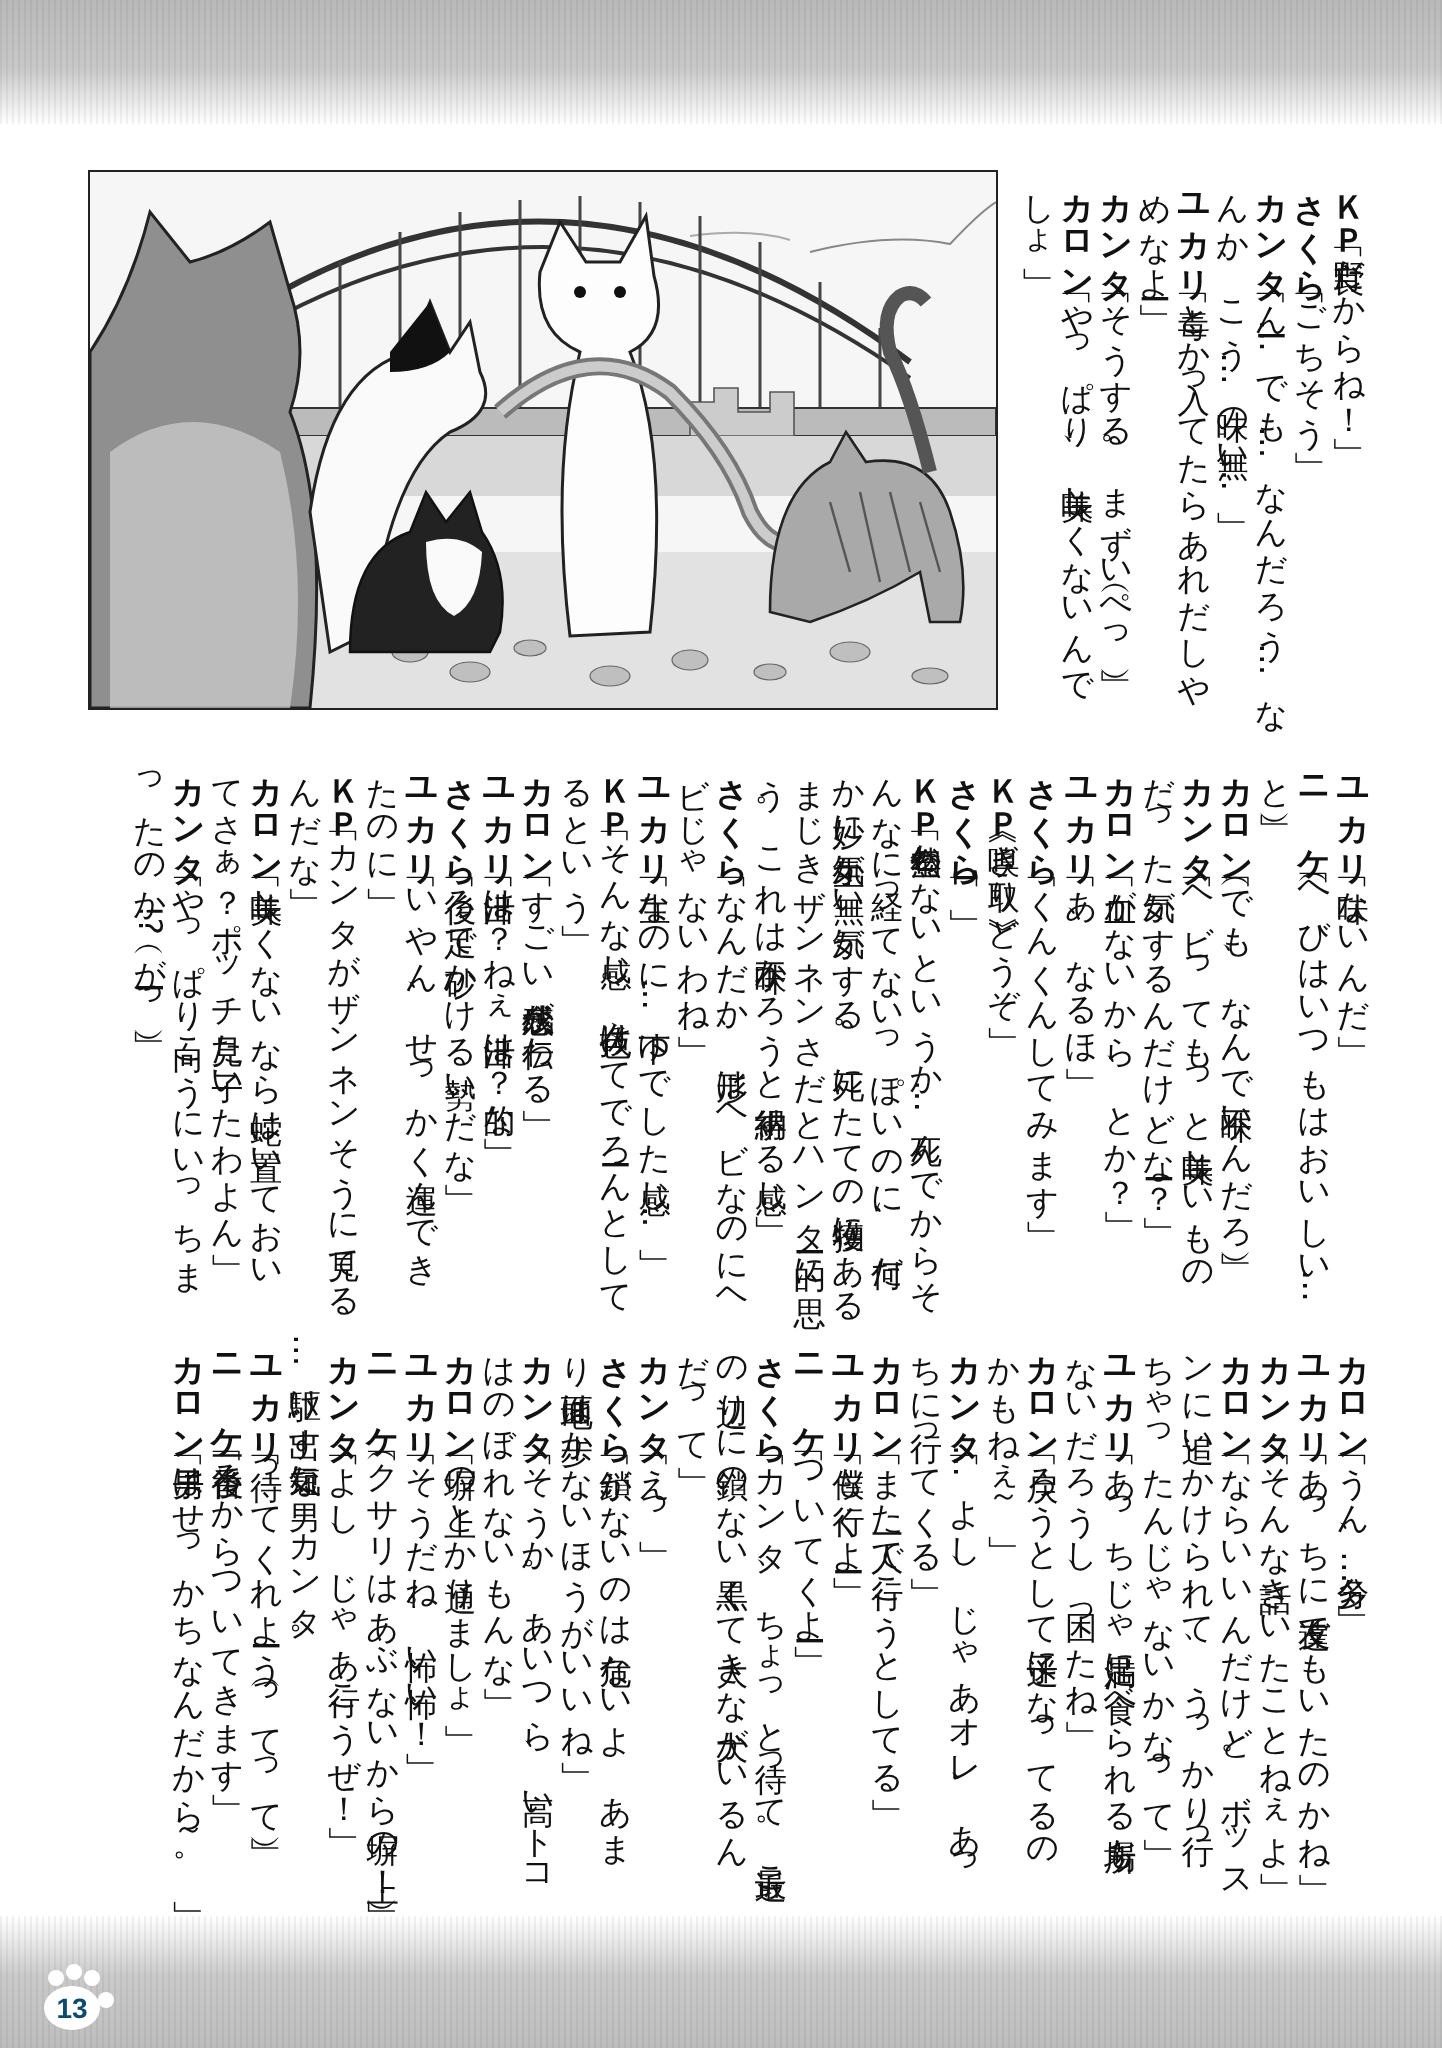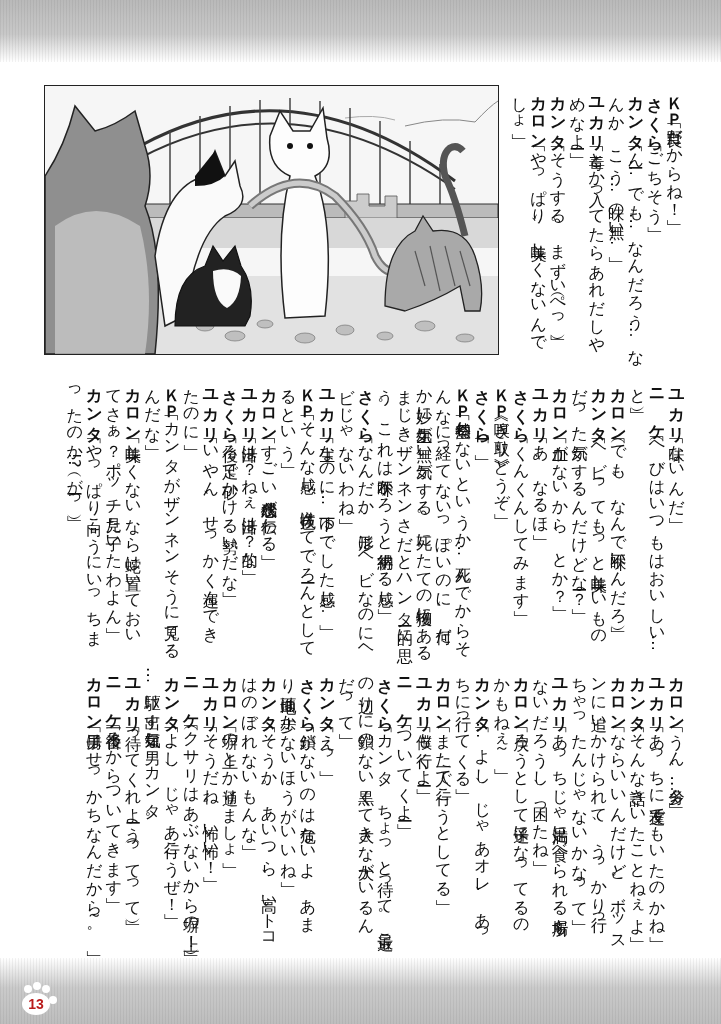--- a/index.html
+++ b/index.html
@@ -19,21 +19,21 @@
   .vtext { position:absolute; writing-mode:vertical-rl; -webkit-writing-mode:vertical-rl;
     font-size:16.2px; line-height:19.4px; letter-spacing:0; }
   .line { display:block; }
   .spk { font-weight:bold; display:inline-block; }
   .block-top { left:519px; top:86px; width:165px; height:272px; }
   .block-row1 { left:36px; top:378px; width:650px; height:275px; }
   .block-row2 { left:36px; top:667px; width:650px; height:275px; }
   .pagenum { position:absolute; left:22px; top:985px; width:36px; height:30px; }
   .paw-toe { position:absolute; background:#fff; border-radius:50%; }
   .paw-pad { position:absolute; left:0; top:8px; width:28px; height:22px; background:#fff; border-radius:50%;
-    display:flex; align-items:center; justify-content:center; font-weight:bold; font-size:14px; color:#b91c1c;
+    display:flex; align-items:center; justify-content:center; font-weight:bold; font-size:14px; color:#0c4a6e;
     font-family:"Liberation Sans",sans-serif;text-align:center; }
 </style>
 </head>
 <body>
 
 <div class="band-top"></div>
 <div class="band-bottom"></div>
 
 <div class="illustration">
   <svg width="453" height="268" viewBox="0 0 453 268">

